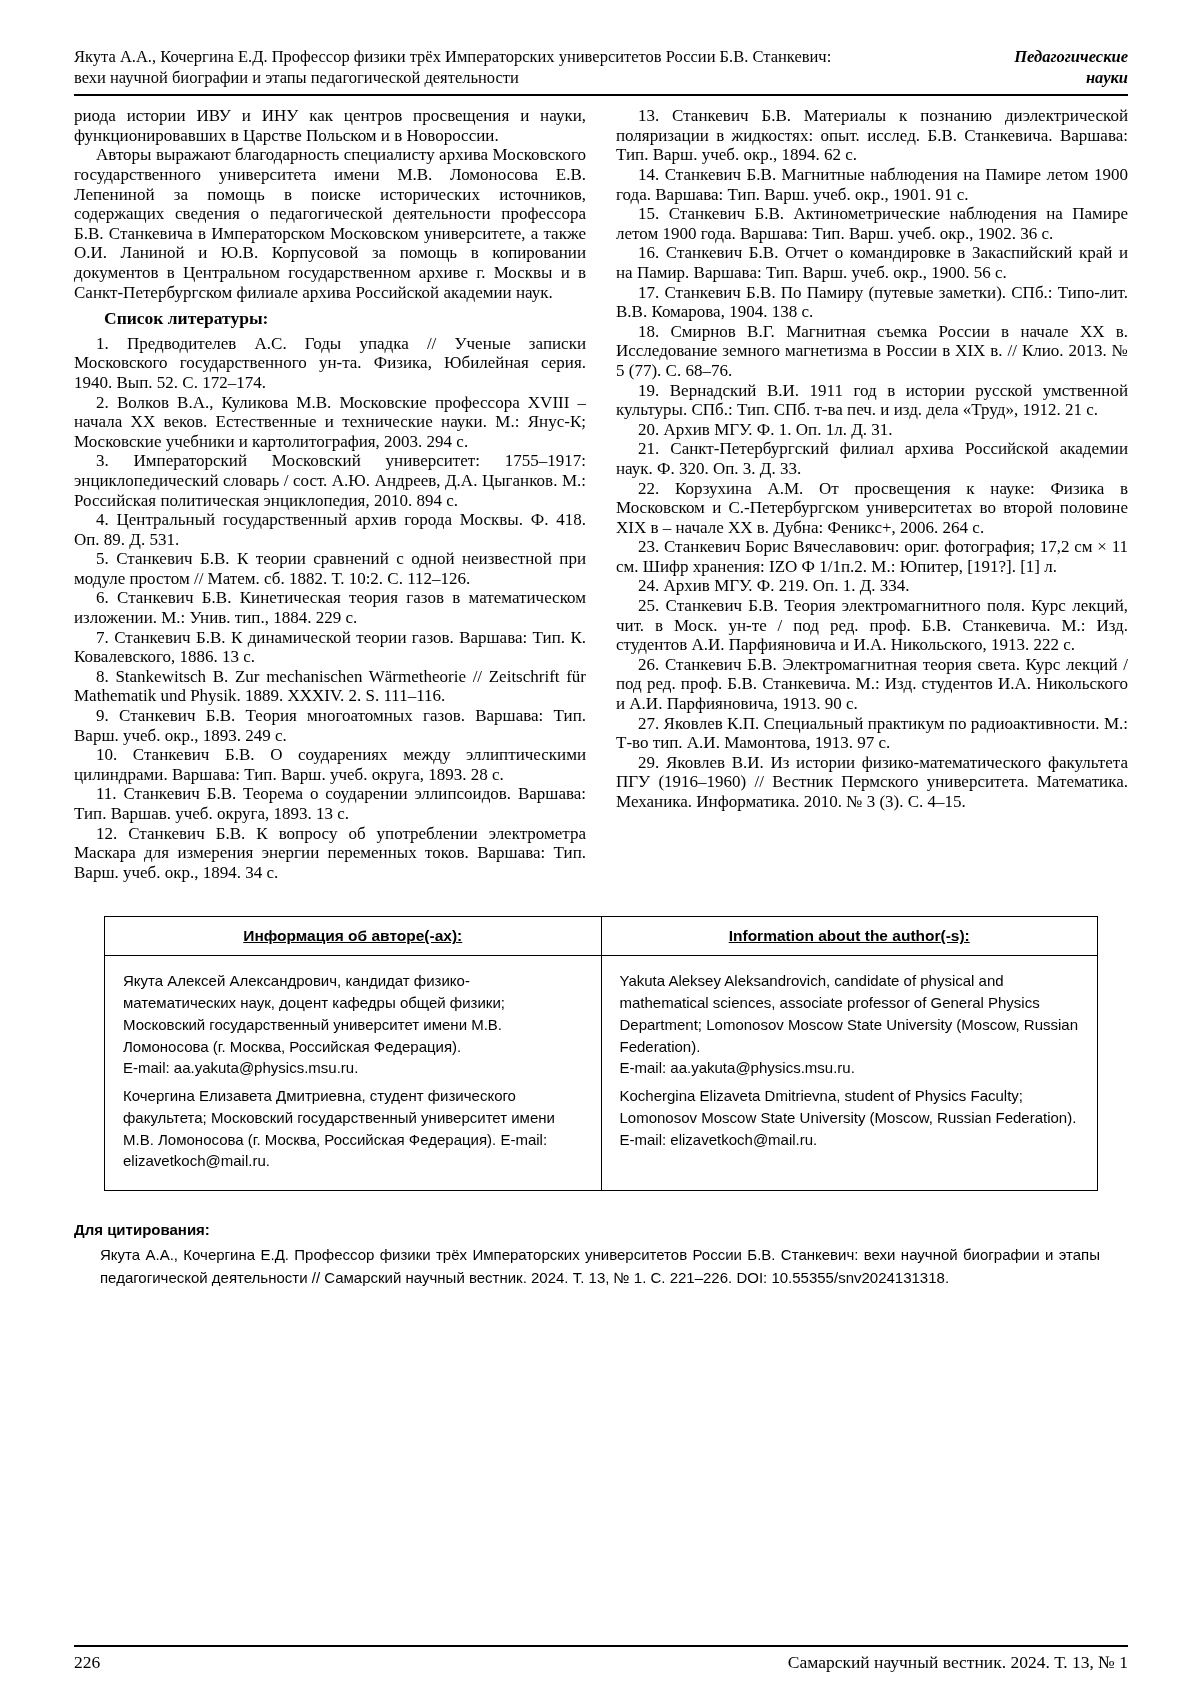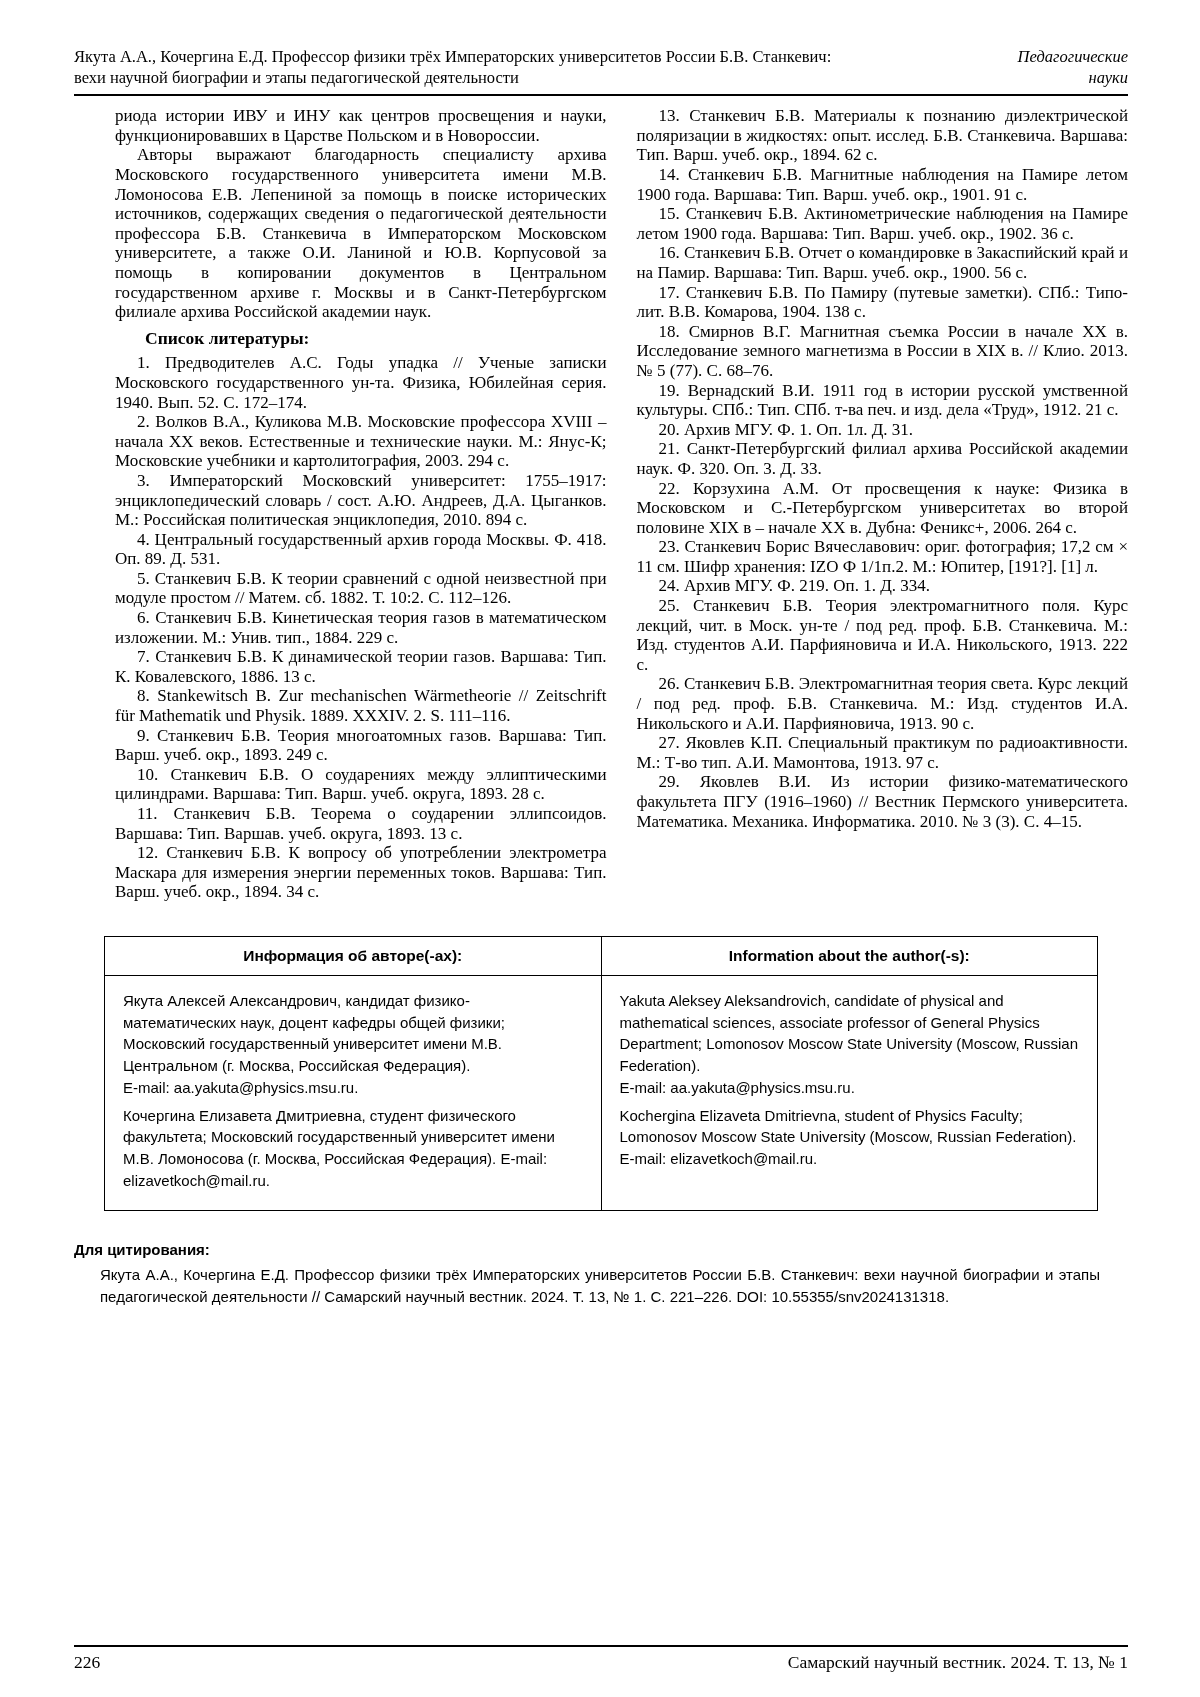--- a/index.html
+++ b/index.html
@@ -19,31 +19,30 @@
   .running-head {
     display: flex;
     justify-content: space-between;
     align-items: flex-start;
     font-size: 16.5px;
     line-height: 1.28;
     border-bottom: 2px solid #000;
     padding-bottom: 6px;
   }
   .rh-left { max-width: 900px; }
-  .rh-right { font-style: italic; text-align: right; white-space: nowrap; }
+  .rh-right { font-style: italic; text-align: right; white-space: nowrap; font-weight: bold; }
   
   .columns {
     display: flex;
     gap: 30px;
     margin-top: 10px;
     text-align: justify;
     font-size: 17px;
     line-height: 19.6px;
     hyphens: auto;
-    margin-left: 41px;
     -webkit-hyphens: auto;
   }
   .col { width: 512px; }
   .col p { margin: 0; text-indent: 22px; }
   .col p.no-indent { text-indent: 0; }
   .refs-heading {
     font-size: 17.5px;
     font-weight: bold;
     margin: 7px 0 5px 0;
     text-indent: 30px;
@@ -55,20 +54,21 @@
     border-collapse: collapse;
     font-family: "Liberation Sans", sans-serif;
     font-size: 15px;
   }
   .authors-table th, .authors-table td { border: 1px solid #000; }
   .authors-table th {
     padding: 10px 8px;
     font-size: 15.5px;
     text-align: center;
     font-weight: bold;
+    text-decoration: underline;
   }
   .authors-table td {
     width: 50%;
     padding: 14px 18px 18px 18px;
     vertical-align: top;
     line-height: 1.45;
   }
   .author-block + .author-block { margin-top: 6px; }
   .author-name { font-weight: normal; }
   
@@ -155,21 +155,21 @@
     <thead>
       <tr>
         <th>Информация об авторе(-ах):</th>
         <th>Information about the author(-s):</th>
       </tr>
     </thead>
     <tbody>
       <tr>
         <td>
           <div class="author-block">
-            <span class="author-name">Якута Алексей Александрович</span><span>, кандидат физико-математических наук, доцент кафедры общей физики; Московский государственный университет имени М.В. Центральном (г. Москва, Российская Федерация).</span>
+            <span class="author-name">Якута Алексей Александрович</span><span>, кандидат физико-математических наук, доцент кафедры общей физики; Московский государственный университет имени М.В. Ломоносова (г. Москва, Российская Федерация).</span>
             <div>E-mail: aa.yakuta@physics.msu.ru.</div>
           </div>
           <div class="author-block">
             <span class="author-name">Кочергина Елизавета Дмитриевна</span><span>, студент физического факультета; Московский государственный университет имени М.В. Ломоносова (г. Москва, Российская Федерация). E-mail: elizavetkoch@mail.ru.</span>
           </div>
         </td>
         <td>
           <div class="author-block">
             <span class="author-name">Yakuta Aleksey Aleksandrovich</span><span>, candidate of physical and mathematical sciences, associate professor of General Physics Department; Lomonosov Moscow State University (Moscow, Russian Federation).</span>
             <div>E-mail: aa.yakuta@physics.msu.ru.</div>

